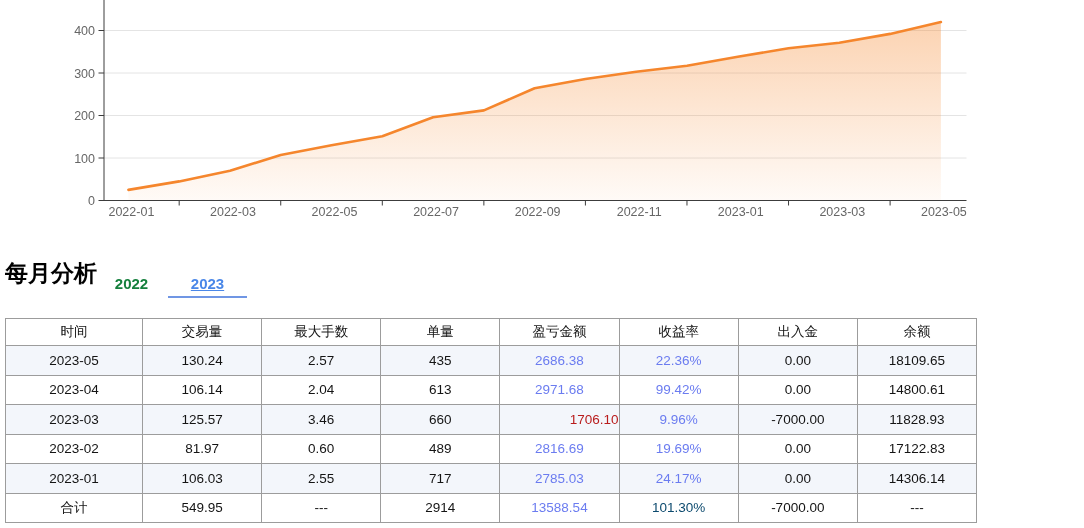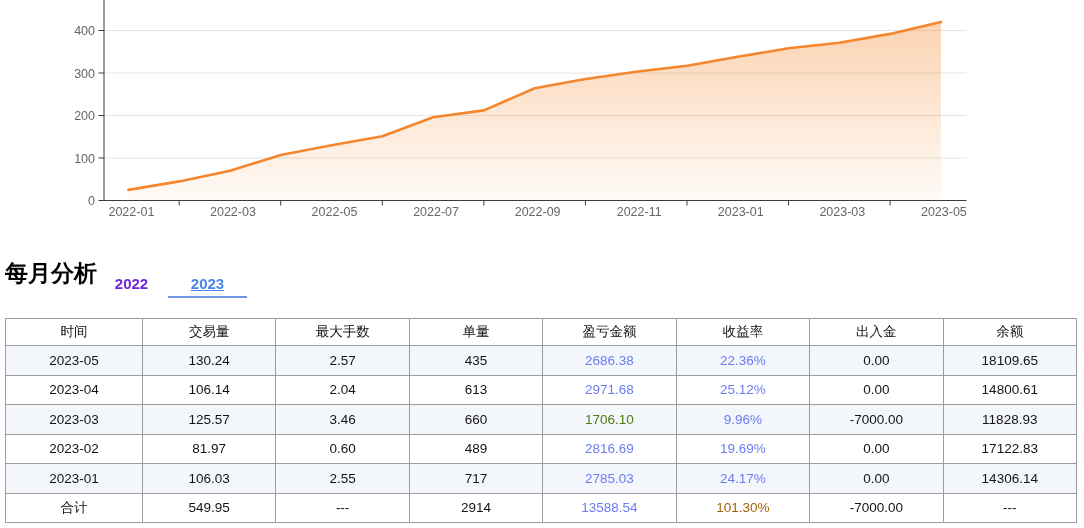--- a/index.html
+++ b/index.html
@@ -14,21 +14,21 @@
     position:absolute;left:5px;top:261px;height:24px;line-height:24px;
     font-size:23px;font-weight:bold;color:#000;
   }
   .tab{
     position:absolute;top:271px;height:25px;line-height:25px;width:79px;
     text-align:center;font-size:15px;font-weight:bold;color:#1a1a1a;cursor:pointer;
   }
   #tab-2022{left:92px;}
   #tab-2023{left:168px;border-bottom:2px solid #7096e4;}
   table{
-    position:absolute;left:5px;top:318px;width:1072px;
+    position:absolute;left:5px;top:318px;width:972px;
     border-collapse:collapse;table-layout:fixed;
   }
   col.first{width:137px;}
   th,td{
     border:1px solid #9c9c9c;text-align:center;vertical-align:middle;
     font-size:13.5px;color:#141414;font-weight:normal;
     overflow:hidden;white-space:nowrap;padding:0;
   }
   thead tr{height:27px;}
   tbody tr{height:29.5px;}
@@ -81,21 +81,21 @@
         <text x="740.76" y="215.5" text-anchor="middle" font-size="12.5" fill="#666666">2023-01</text>
         <line x1="788.54" y1="200.5" x2="788.54" y2="205.5" stroke="#3c3c3c" stroke-width="1"></line>
         <text x="842.32" y="215.5" text-anchor="middle" font-size="12.5" fill="#666666">2023-03</text>
         <line x1="890.1" y1="200.5" x2="890.1" y2="205.5" stroke="#3c3c3c" stroke-width="1"></line>
         <text x="943.88" y="215.5" text-anchor="middle" font-size="12.5" fill="#666666">2023-05</text>
       </svg>
   </div>
 
   <div class="section-title">每月分析</div>
 
-  <div class="tab" id="tab-2022" style="color: #6d28d9;">2022</div>
+  <div class="tab" id="tab-2022" style="color: #15803d;">2022</div>
   <div class="tab active" id="tab-2023" style="color: rgb(74, 135, 232); border-bottom-color: rgb(112, 150, 228); text-decoration: underline;">2023</div>
 
   <table id="monthly-table">
     <colgroup>
       <col class="first">
         <col>
         <col>
         <col>
         <col>
         <col>
@@ -124,30 +124,30 @@
           <td style="color: rgb(107, 124, 240);">22.36%</td>
           <td>0.00</td>
           <td>18109.65</td>
         </tr>
         <tr>
           <td>2023-04</td>
           <td>106.14</td>
           <td>2.04</td>
           <td>613</td>
           <td style="color: rgb(107, 124, 240);">2971.68</td>
-          <td style="color: rgb(107, 124, 240);">25.12%</td>
+          <td style="color: rgb(107, 124, 240);">99.42%</td>
           <td>0.00</td>
           <td>14800.61</td>
         </tr>
         <tr>
           <td>2023-03</td>
           <td>125.57</td>
           <td>3.46</td>
           <td>660</td>
-          <td style="color: #4d7c0f;">1706.10</td>
+          <td style="color: #b91c1c; text-align: right;">1706.10</td>
           <td style="color: rgb(107, 124, 240);">9.96%</td>
           <td>-7000.00</td>
           <td>11828.93</td>
         </tr>
         <tr>
           <td>2023-02</td>
           <td>81.97</td>
           <td>0.60</td>
           <td>489</td>
           <td style="color: rgb(107, 124, 240);">2816.69</td>
@@ -164,20 +164,20 @@
           <td style="color: rgb(107, 124, 240);">24.17%</td>
           <td>0.00</td>
           <td>14306.14</td>
         </tr>
         <tr>
           <td>合计</td>
           <td>549.95</td>
           <td>---</td>
           <td>2914</td>
           <td style="color: rgb(107, 124, 240);">13588.54</td>
-          <td style="color: #a16207; margin-left: 28px;">101.30%</td>
+          <td style="color: #0c4a6e; margin-left: 28px;">101.30%</td>
           <td>-7000.00</td>
           <td>---</td>
         </tr>
       </tbody>
   </table>
 
 </div>
 
 </body></html>

